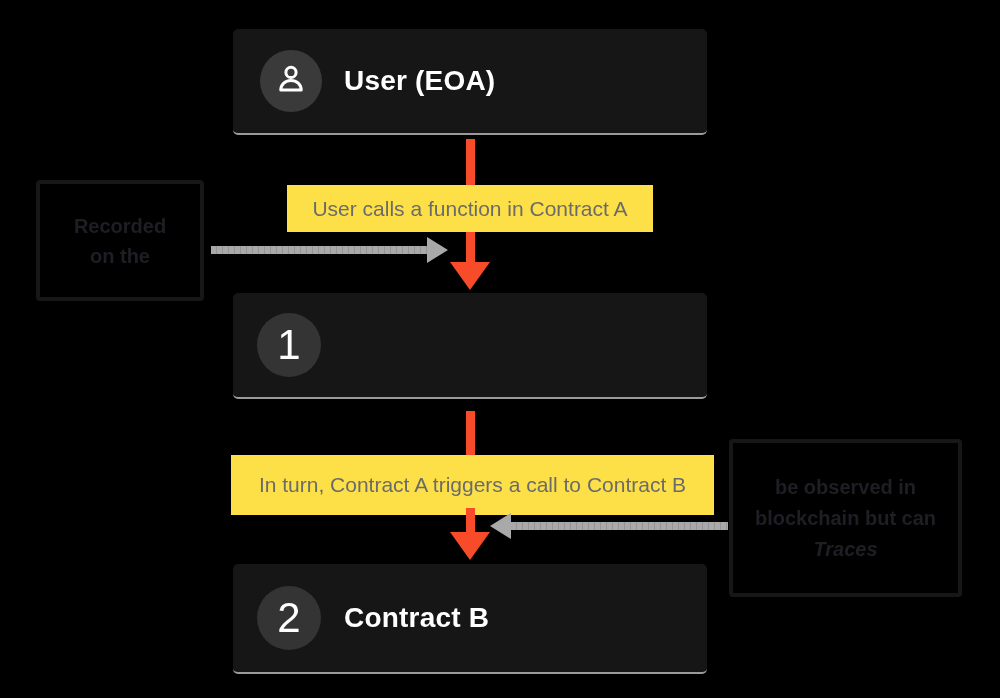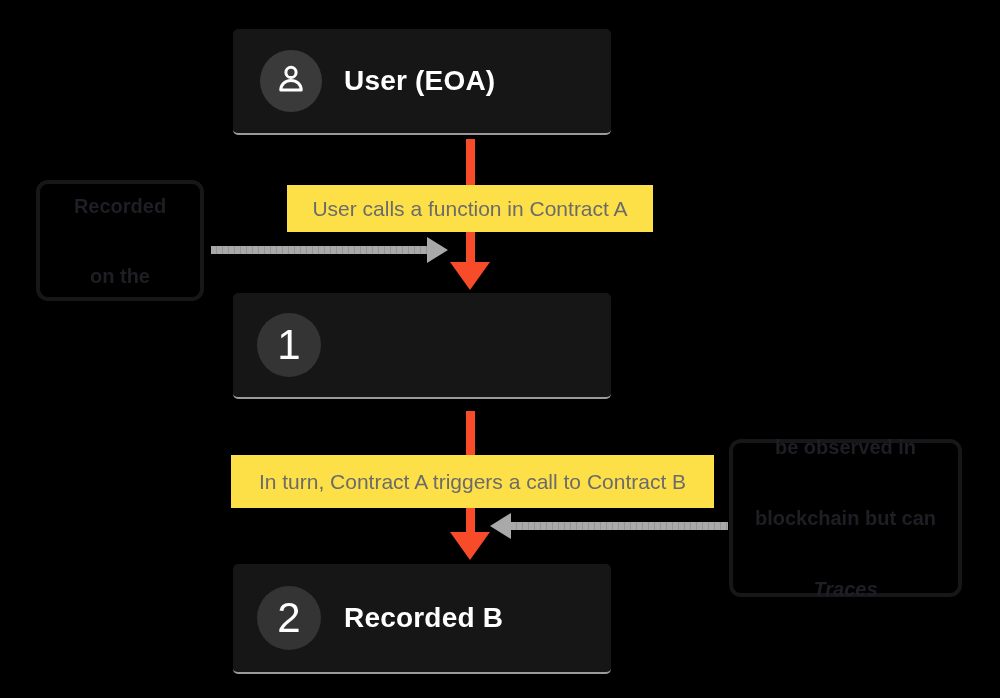--- a/index.html
+++ b/index.html
@@ -2,21 +2,21 @@
 <html><head>
 <meta charset="utf-8">
 <style>
   html,body{margin:0;padding:0;background:#000;}
   #stage{
     position:relative;width:1000px;height:698px;background:#000;overflow:hidden;
     font-family:"Liberation Sans",sans-serif;
   }
   
   .node{
-    position:absolute;left:233px;width:378px;height:104px;
+    position:absolute;left:233px;width:474px;height:104px;
     background:#161616;border-radius:5px;
     border-bottom:2px solid #9b9b9b;
   }
   .node .circle{
     position:absolute;border-radius:50%;
     display:flex;align-items:center;justify-content:center;
   }
   .node .avatar{left:27px;top:21px;width:62px;height:62px;background:#3a3a3a;}
   .node .badge{left:24px;top:20px;width:64px;height:64px;background:#343434;
     color:#fff;font-size:42px;font-weight:400;}
@@ -31,23 +31,23 @@
     border-left:20px solid transparent;border-right:20px solid transparent;
     border-top:28px solid #f74b2a;
   }
   
   .pill{
     position:absolute;background:#fde047;display:flex;align-items:center;justify-content:center;
     color:#6b6b6b;font-size:21px;
   }
   
   .note{
-    position:absolute;border:4px solid #17171a;border-radius:12px;
+    position:absolute;border:4px solid #17171a;border-radius:4px;
     display:flex;flex-direction:column;align-items:center;justify-content:center;
-    color:#1e1e24;font-weight:bold;font-size:20px;text-align:center;gap:40px;
+    color:#1e1e24;font-weight:bold;font-size:20px;text-align:center;
   }
   .note .note-line{line-height:30px;}
   
   .garrow{position:absolute;height:26px;}
   .gline{
     position:absolute;top:9px;height:8px;
     background:repeating-linear-gradient(90deg,#a9a9a9 0 5px,#949494 5px 6px);
   }
   .ghead-right{
     position:absolute;top:0;width:0;height:0;
@@ -93,34 +93,34 @@
     <div class="gline" style="left:0;width:216px;"></div>
     <div class="ghead-right" style="left:216px;"></div>
   </div>
 
   <div class="node" style="top:293px;">
     <div class="circle badge">1</div>
   </div>
 
   <div class="oseg" style="top:411px;height:44px;"></div>
 
-  <div class="pill" style="left:231px;top:455px;width:483px;height:53px;">In turn, Contract A triggers a call to Contract B</div>
+  <div class="pill" style="left:231px;top:455px;width:483px;height:60px;">In turn, Contract A triggers a call to Contract B</div>
 
   <div class="oseg" style="top:508px;height:25px;"></div>
   <div class="ohead" style="top:532px;"></div>
 
   <div class="garrow" style="left:490px;top:513px;width:238px;">
     <div class="ghead-left"></div>
     <div class="gline" style="left:21px;width:217px;"></div>
   </div>
 
   <div class="note" style="left:729px;top:439px;width:225px;height:150px;">
     <div class="note-line" style="line-height:31px;">be observed in</div>
     <div class="note-line" style="line-height:31px;">blockchain but can</div>
     <div class="note-line" style="line-height:31px;font-style:italic;">Traces</div>
   </div>
 
   <div class="node" style="top:564px;height:108px;">
     <div class="circle badge" style="top:22px;">2</div>
-    <div class="nlabel" style="height:108px;">Recorded B</div>
+    <div class="nlabel" style="height:108px;">Contract B</div>
   </div>
 
 </div>
 
 </body></html>

